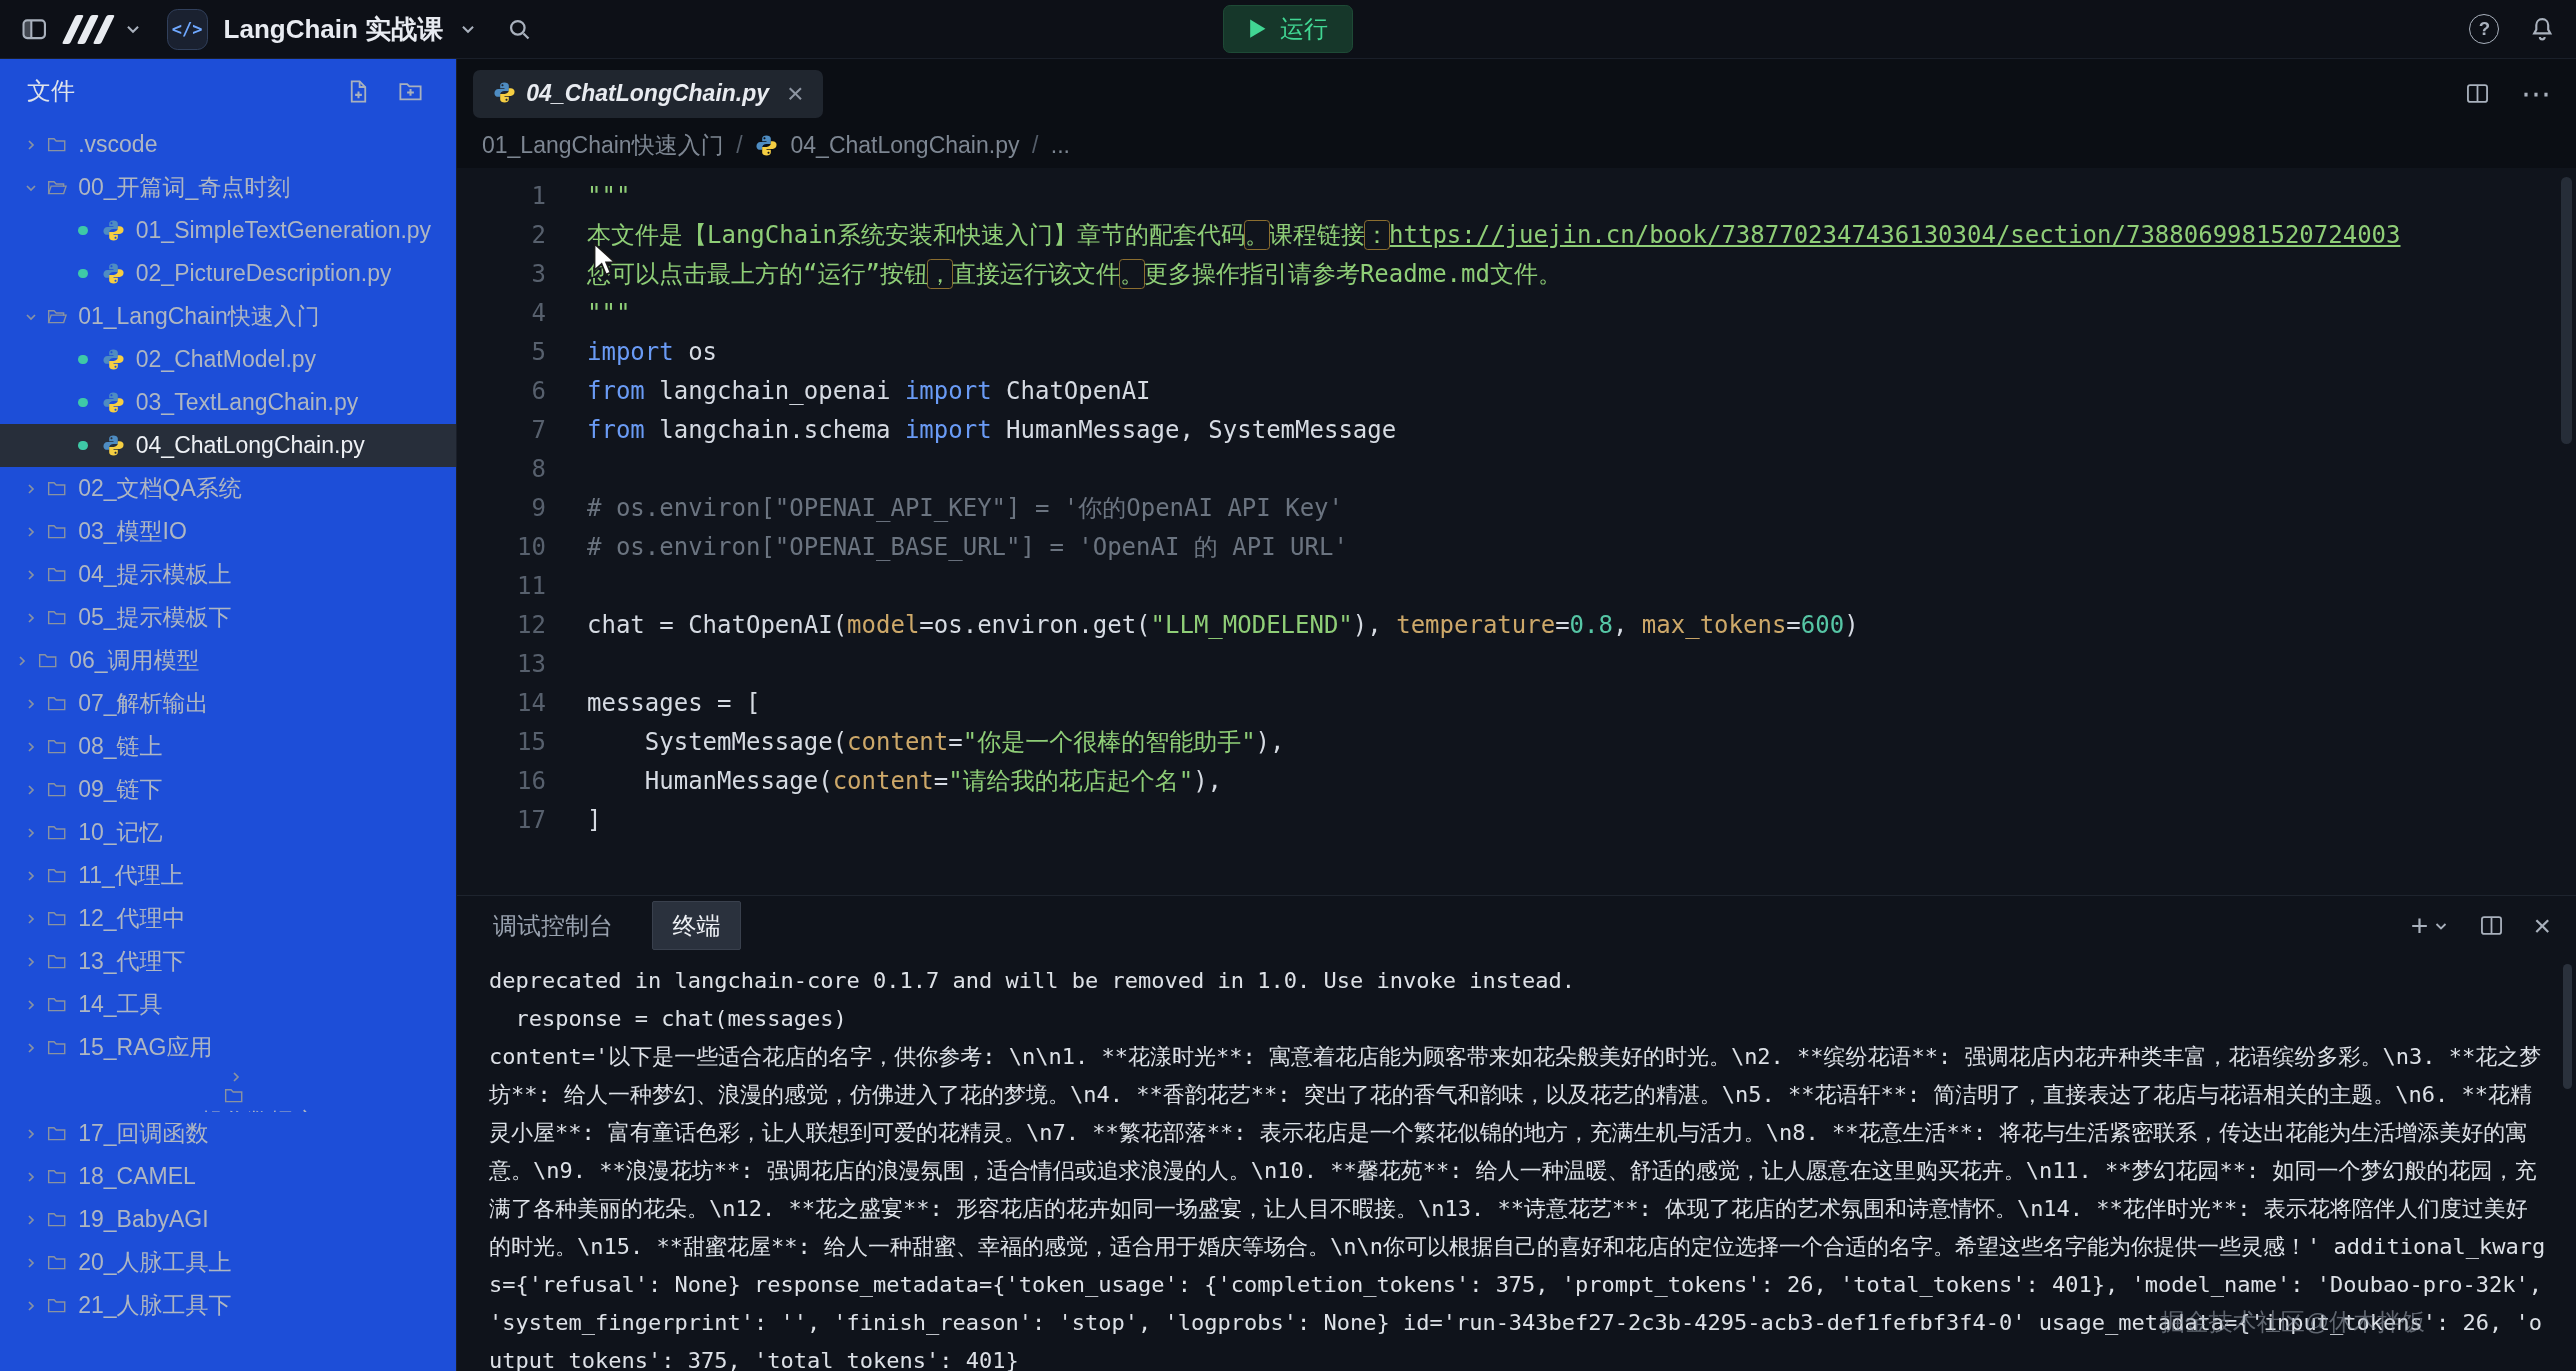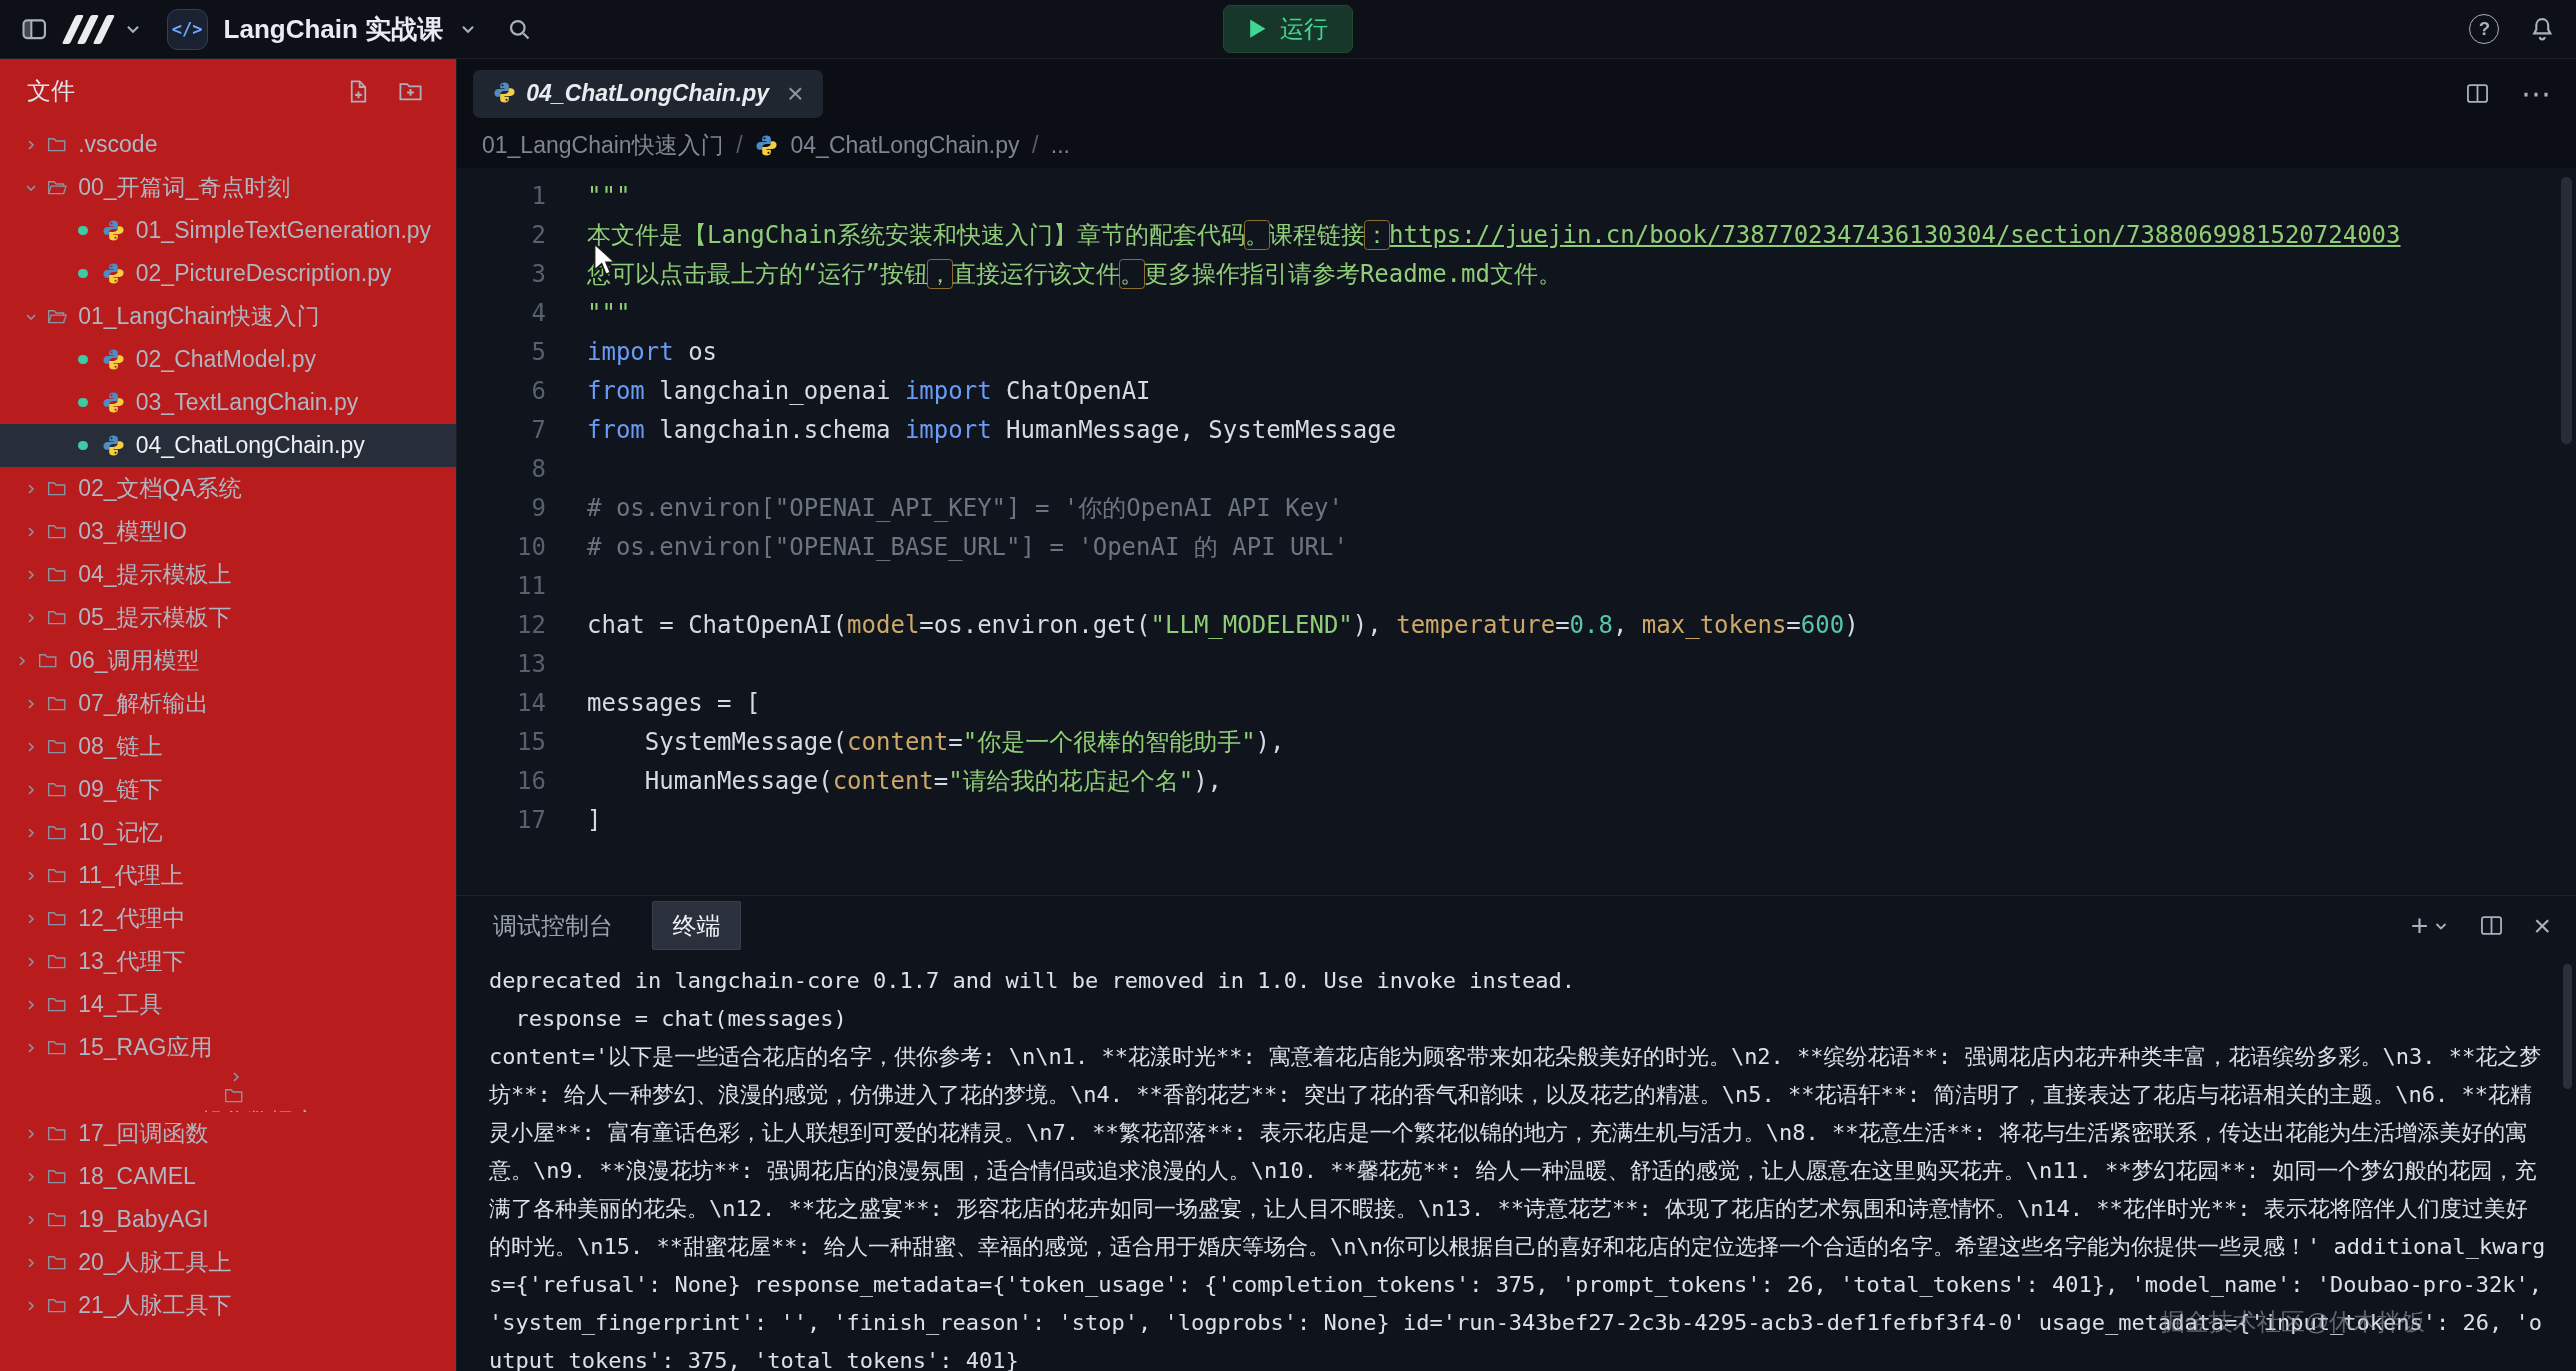--- a/index.html
+++ b/index.html
@@ -15,21 +15,21 @@
   .icon-btn{color:#a9b1bd;display:flex;align-items:center;justify-content:center;cursor:pointer}
   .logo{display:flex;gap:7.1px;height:30px;align-items:center;margin-left:5.3px}
   .logo span{display:block;width:8px;height:28.5px;background:#e8ebf0;transform:skewX(-26deg);border-radius:1.8px}
   .app-chip{width:41px;height:41px;border-radius:10.7px;background:#1a2130;border:1.8px solid #31405c;display:flex;align-items:center;justify-content:center;font-family:"DejaVu Sans Mono",monospace;font-weight:bold;font-size:17px;color:#6fa8ff;margin-left:9px}
   .project-title{font-size:26px;font-weight:bold;color:#e8ebf1;white-space:nowrap}
   .run-btn{display:flex;align-items:center;gap:12.5px;background:#16372a;border:0.9px solid #1e4a36;border-radius:7.1px;height:48px;padding:0 24px;color:#41d693;font-size:24px;cursor:pointer}
   .help-circle{width:30px;height:30px;border:1.8px solid #a9b1bd;border-radius:50%;display:flex;align-items:center;justify-content:center;font-size:18.7px;font-weight:bold}
 
   
   .workspace{flex:1;display:flex;min-height:0}
-  .sidebar{width:457px;flex:0 0 auto;background:#b91c1c;border-right:0.9px solid #1a1f29;display:flex;flex-direction:column;min-height:0}
+  .sidebar{width:457px;flex:0 0 auto;background:#1d4ed8;border-right:0.9px solid #1a1f29;display:flex;flex-direction:column;min-height:0}
   .sidebar-header{height:64px;display:flex;align-items:center;padding:0 32px 0 27px;color:#dfe3ea;font-size:24px;flex:0 0 auto}
   .sidebar-header .title{flex:1}
   .sidebar-header .icon-btn{margin-left:25px}
   .file-tree{flex:1;overflow:hidden}
   .tree-row{height:43px;display:flex;align-items:center;color:#aeb6c2;font-size:23px;cursor:pointer;white-space:nowrap}
   .tree-row.selected{background:#272e3a;color:#eef1f5}
   .tree-ico{display:flex;align-items:center;margin-right:10.7px;color:#8a93a1;flex:0 0 auto}
   .tree-ico.chev{margin-right:7.1px}
   .git-dot{width:9.8px;height:9.8px;border-radius:50%;background:#3ec9a7;margin-right:14.3px;flex:0 0 auto}
   .tree-label{overflow:hidden;text-overflow:ellipsis}

